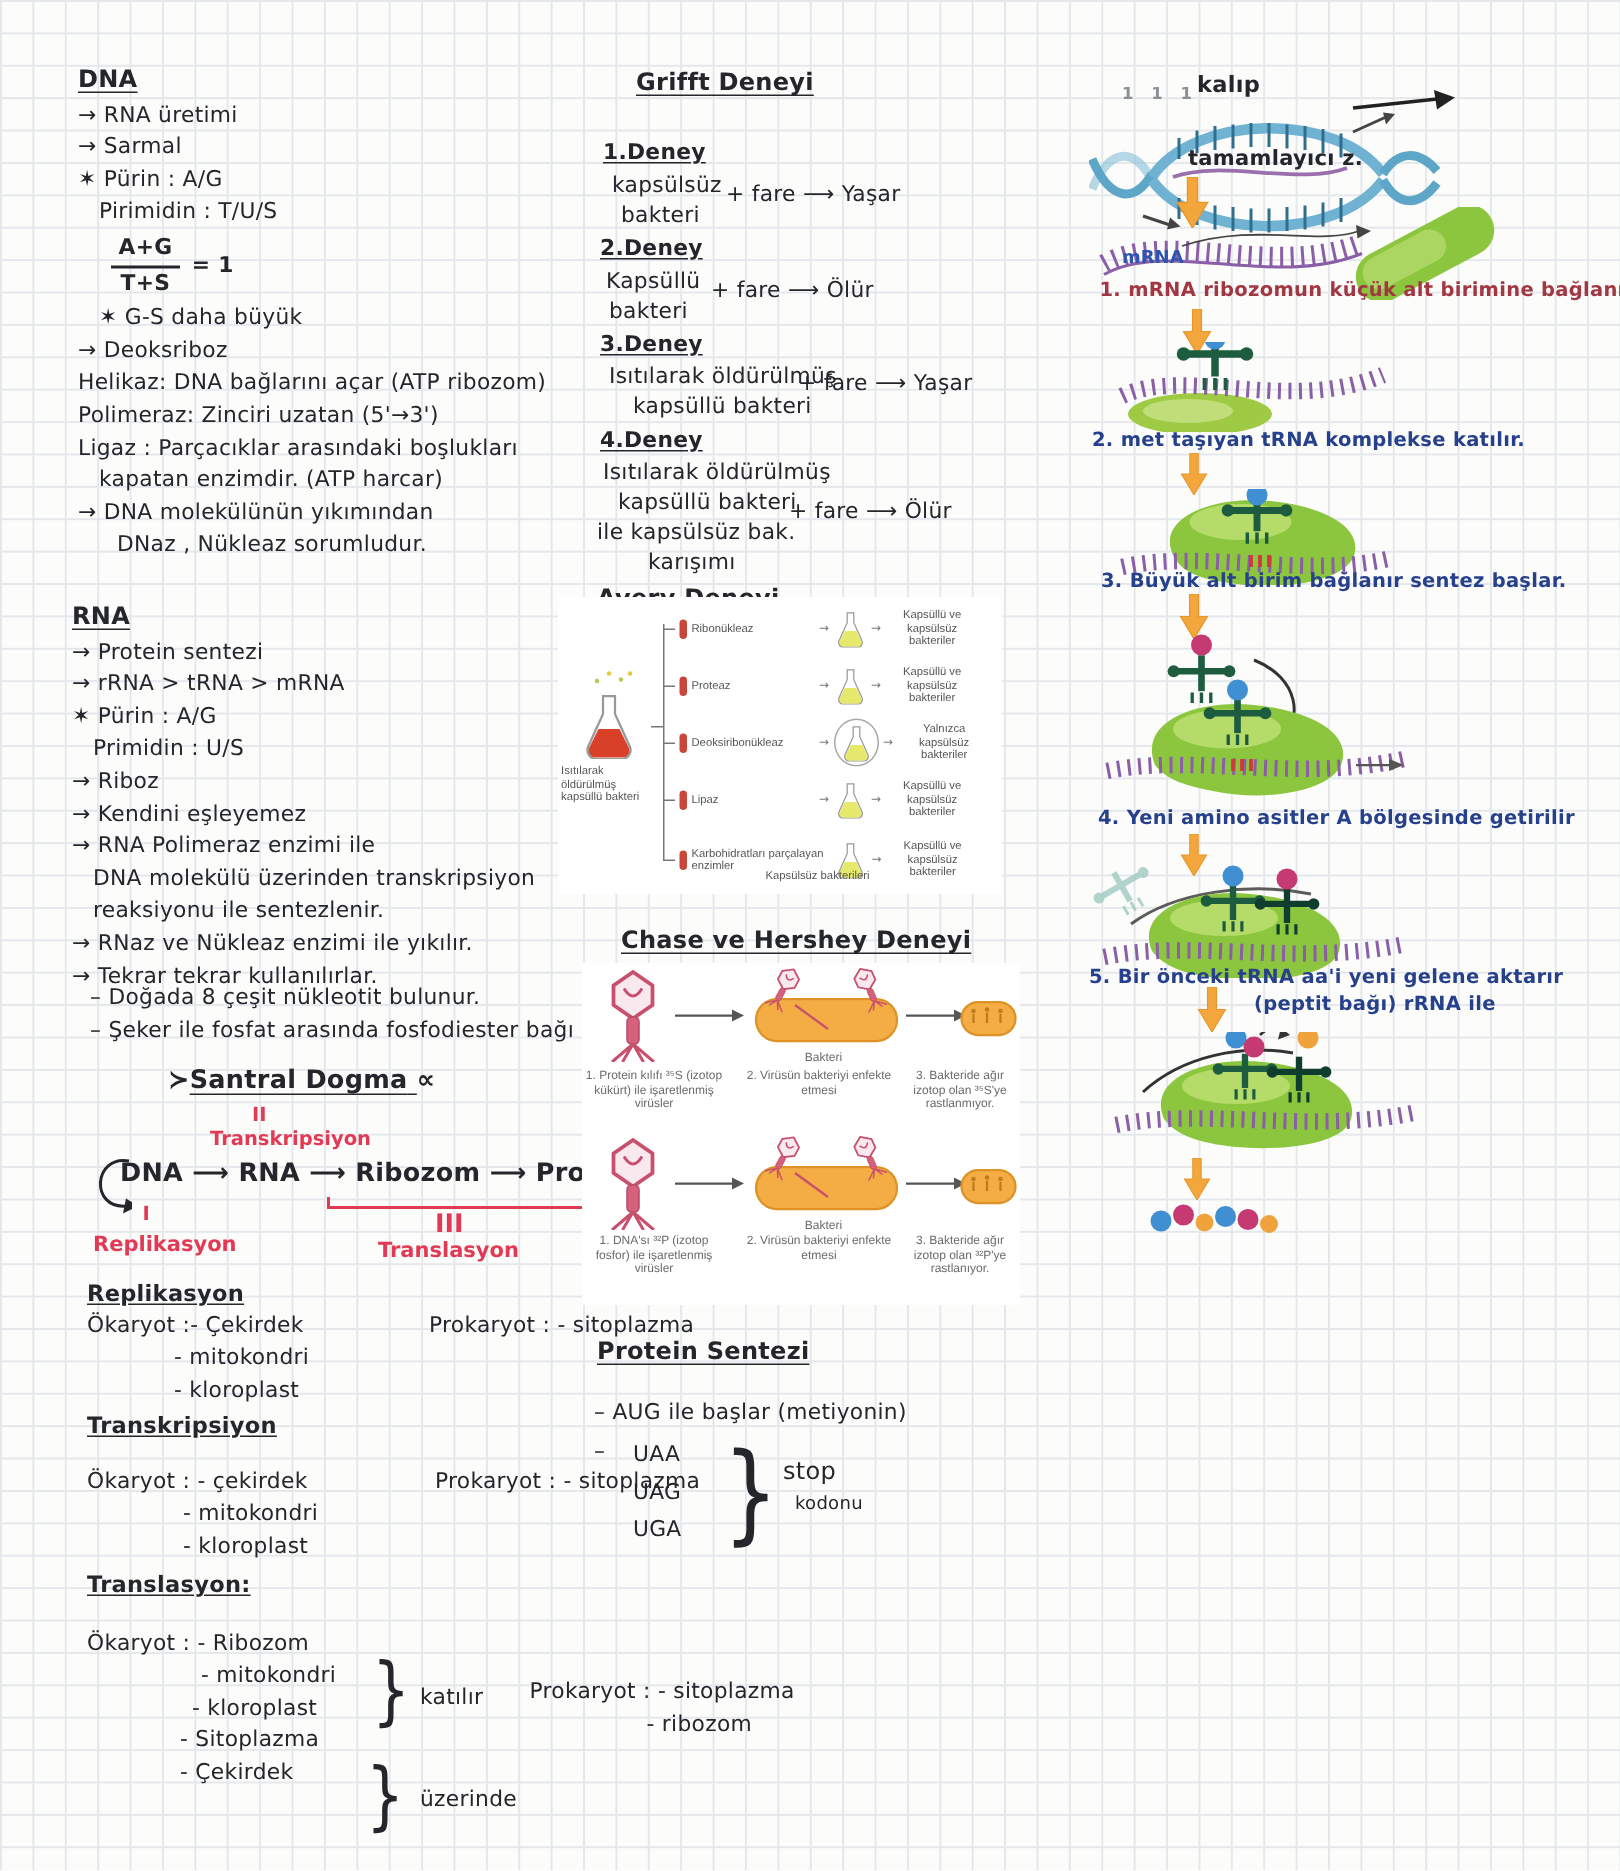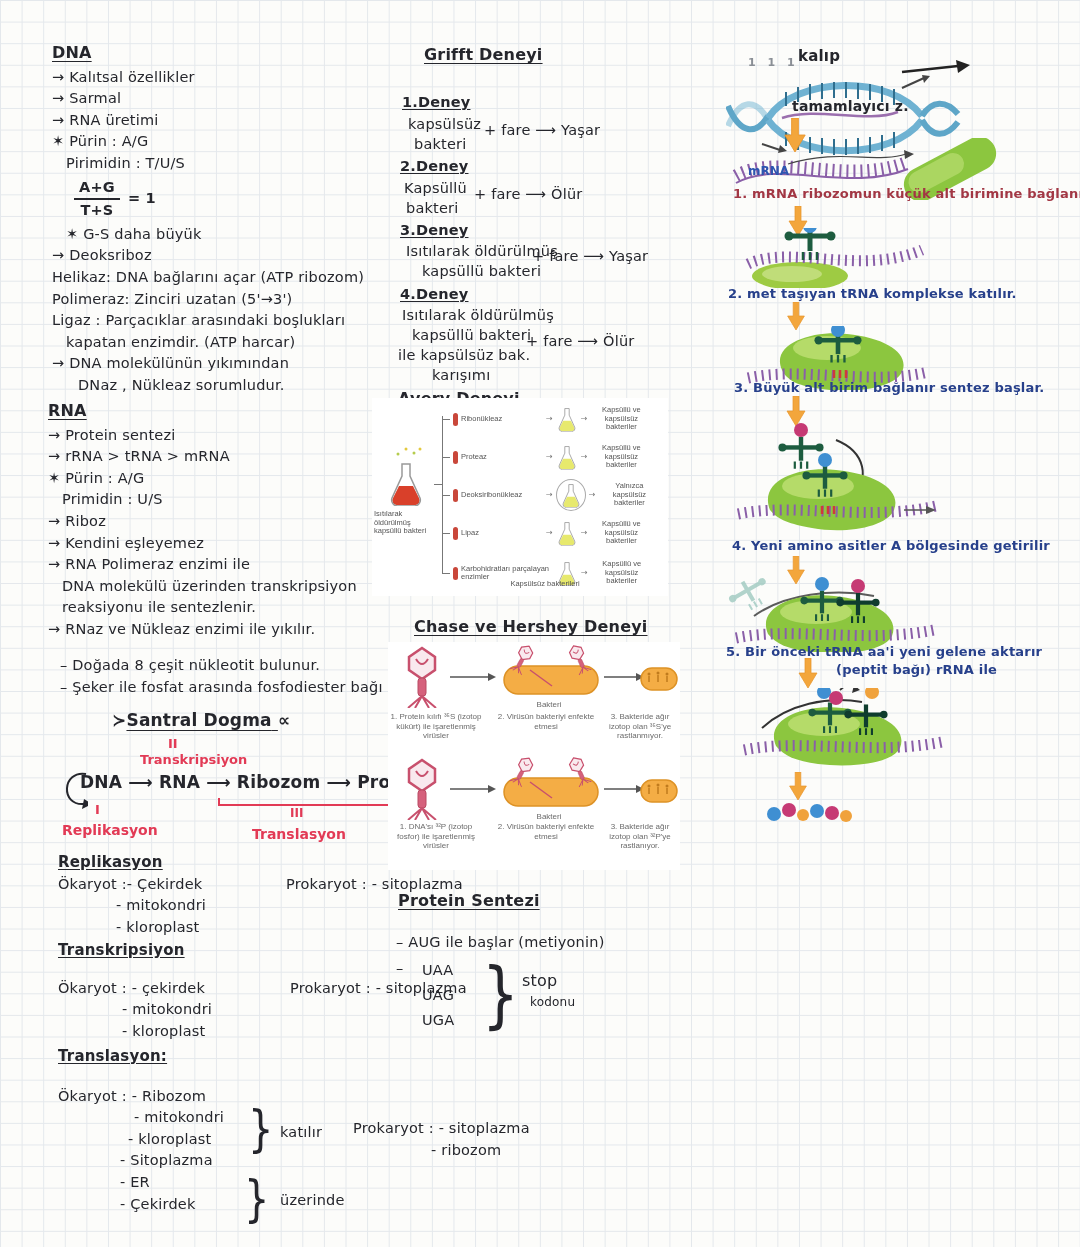--- a/index.html
+++ b/index.html
@@ -56,23 +56,22 @@
     </symbol>
     <symbol id="sym-flask" viewBox="0 0 40 46">
       <path class="liq" d="M13,26 l-6,12 a4.5,4.5 0 0 0 4,7 h18 a4.5,4.5 0 0 0 4,-7 l-6,-12 z" fill="currentColor"></path>
       <path d="M16,4 h8 v12 l10,22 a6,6 0 0 1 -5,8 h-18 a6,6 0 0 1 -5,-8 l10,-22 z" fill="none" stroke="#999" stroke-width="1.5"></path>
     </symbol>
   </defs>
 </svg>
 
 <div class="abs hw" style="left:52px;top:42px;width:345px">
   <div class="title">DNA</div>
-  <div>→ Kalıtsal özellikler</div>
+  <div>→ RNA üretimi</div>
   <div>→ Sarmal</div>
-  <div>→ RNA üretimi</div>
   <div>✶ Pürin : A/G</div>
   <div class="in1">Pirimidin : T/U/S</div>
   <div class="fr-row">
     <span class="frac">
           <span class="num">A+G</span>
           <span>T+S</span>
         </span>
     <span>= 1</span>
   </div>
   <div class="in1">✶ G-S daha büyük</div>
@@ -90,20 +89,21 @@
   <div>→ Protein sentezi</div>
   <div>→ rRNA &gt; tRNA &gt; mRNA</div>
   <div>✶ Pürin : A/G</div>
   <div class="in1">Primidin : U/S</div>
   <div>→ Riboz</div>
   <div>→ Kendini eşleyemez</div>
   <div>→ RNA Polimeraz enzimi ile</div>
   <div class="in1">DNA molekülü üzerinden transkripsiyon</div>
   <div class="in1">reaksiyonu ile sentezlenir.</div>
   <div>→ RNaz ve Nükleaz enzimi ile yıkılır.</div>
+  <div>→ Tekrar tekrar kullanılırlar.</div>
 </div>
 
 <div class="abs hw" style="left:60px;top:655px">
   <div>– Doğada 8 çeşit nükleotit bulunur.</div>
   <div>– Şeker ile fosfat arasında fosfodiester bağı</div>
 </div>
 
 <div class="abs" style="left:40px;top:710px;width:370px;height:145px">
   <div class="abs hw" style="left:72px;top:0;font-size:17px;font-weight:bold">
     <span>≻</span><span style="text-decoration:underline;text-underline-offset:4px"><span>Santral Dogma</span>&nbsp;</span><span>∝</span>
@@ -119,21 +119,21 @@
     <span>⟶</span>
     <span>RNA</span>
     <span>⟶</span>
     <span>Ribozom</span>
     <span>⟶</span>
     <span>Protein</span>
   </div>
   <div class="abs redbracket" style="left:178px;top:88px;width:176px"></div>
   <div class="abs red" style="left:55px;top:92px;font-size:13px;font-weight:bold">I</div>
   <div class="abs red" style="left:22px;top:112px;font-size:14px;font-weight:bold">Replikasyon</div>
-  <div class="abs red" style="left:250px;top:96px;font-size:12px;font-weight:bold">III</div>
+  <div class="abs red" style="left:250px;top:96px;font-size:17px;font-weight:bold">III</div>
   <div class="abs red" style="left:212px;top:116px;font-size:14px;font-weight:bold">Translasyon</div>
 </div>
 
 <div class="abs hw" style="left:58px;top:852px;width:350px">
   <div class="sub" style="font-size:15px">Replikasyon</div>
   <div style="position:relative">
     <div>Ökaryot :- Çekirdek</div>
     <div class="abs" style="left:228px;top:0">Prokaryot : - sitoplazma</div>
     <div class="in3" style="padding-left:58px">- mitokondri</div>
     <div class="in3" style="padding-left:58px">- kloroplast</div>
@@ -150,21 +150,20 @@
   </div>
 </div>
 
 <div class="abs hw" style="left:58px;top:1046px;width:420px">
   <div class="sub" style="font-size:15px">Translasyon:</div>
   <div style="position:relative;margin-top:18px">
     <div>Ökaryot : - Ribozom</div>
     <div style="padding-left:76px">- mitokondri</div>
     <div style="padding-left:70px">- kloroplast</div>
     <div style="padding-left:62px">- Sitoplazma</div>
-    <div style="padding-left:62px">- ER</div>
     <div style="padding-left:62px">- Çekirdek</div>
     <span class="abs brace" style="left:190px;top:22px">}</span>
     <div class="abs" style="left:222px;top:36px">katılır</div>
     <span class="abs brace" style="left:186px;top:92px">}</span>
     <div class="abs" style="left:222px;top:104px">üzerinde</div>
     <div class="abs" style="left:295px;top:32px">Prokaryot : - sitoplazma</div>
     <div class="abs" style="left:373px;top:54px">- ribozom</div>
   </div>
 </div>
 

